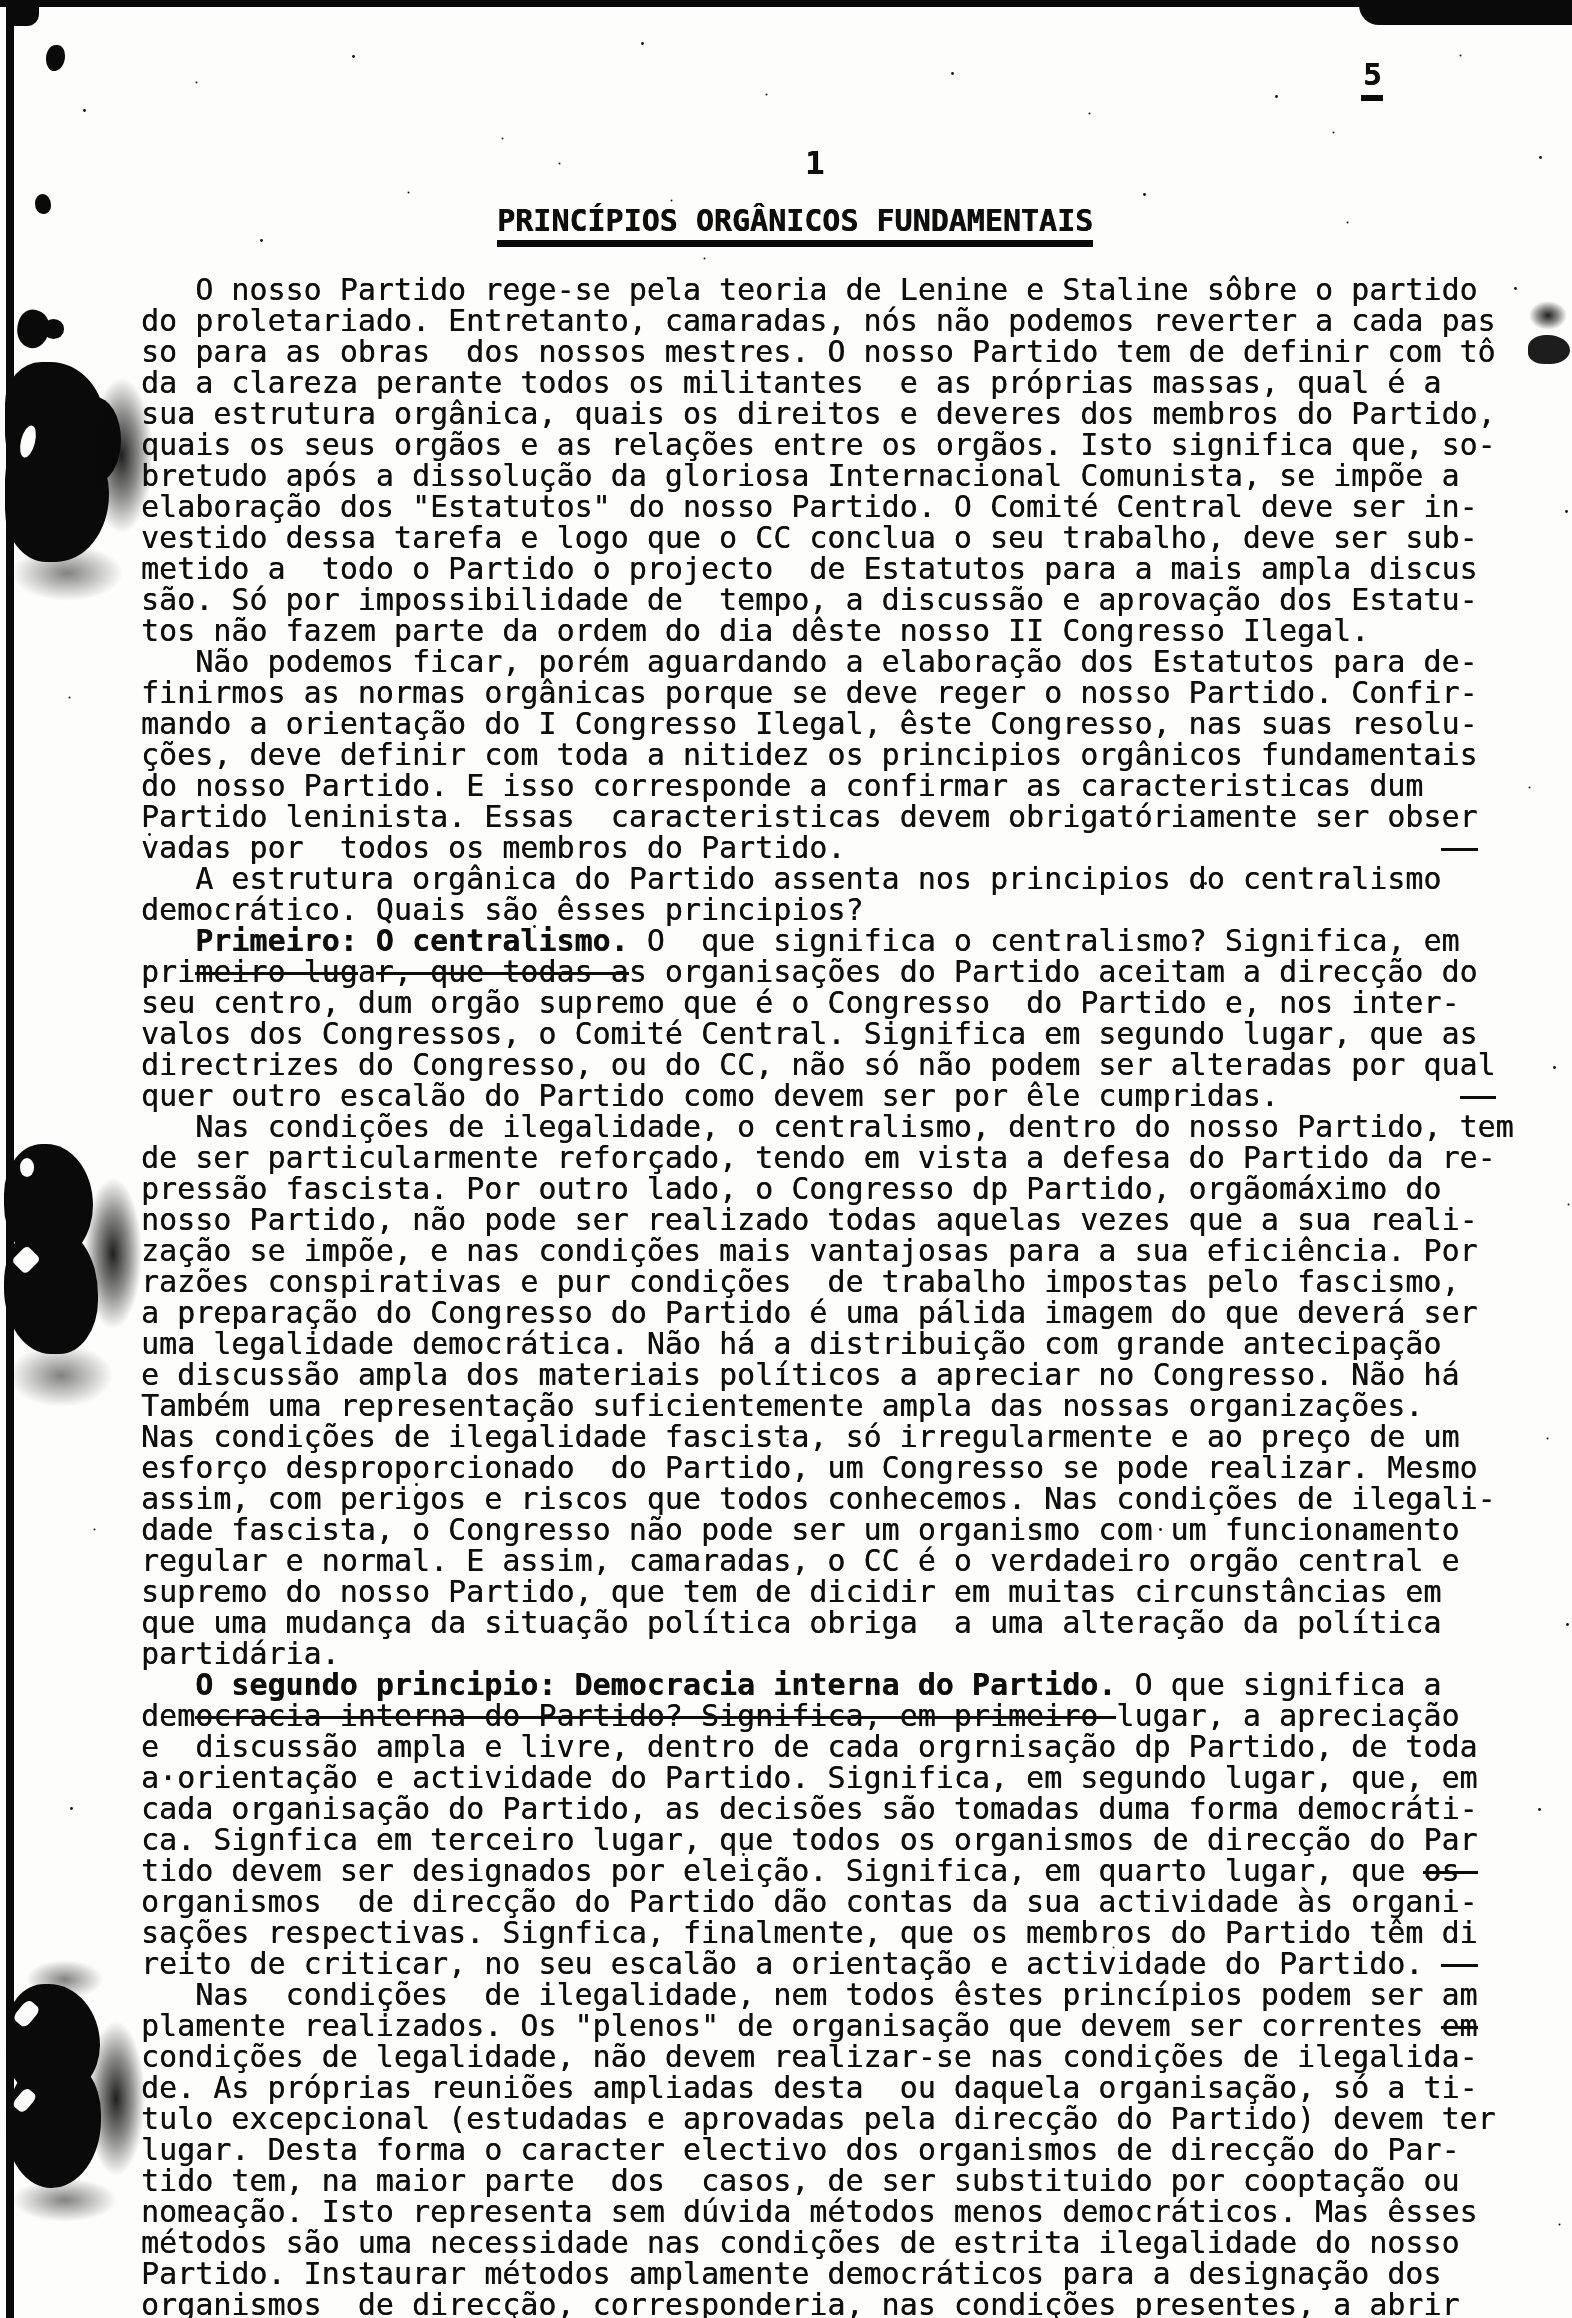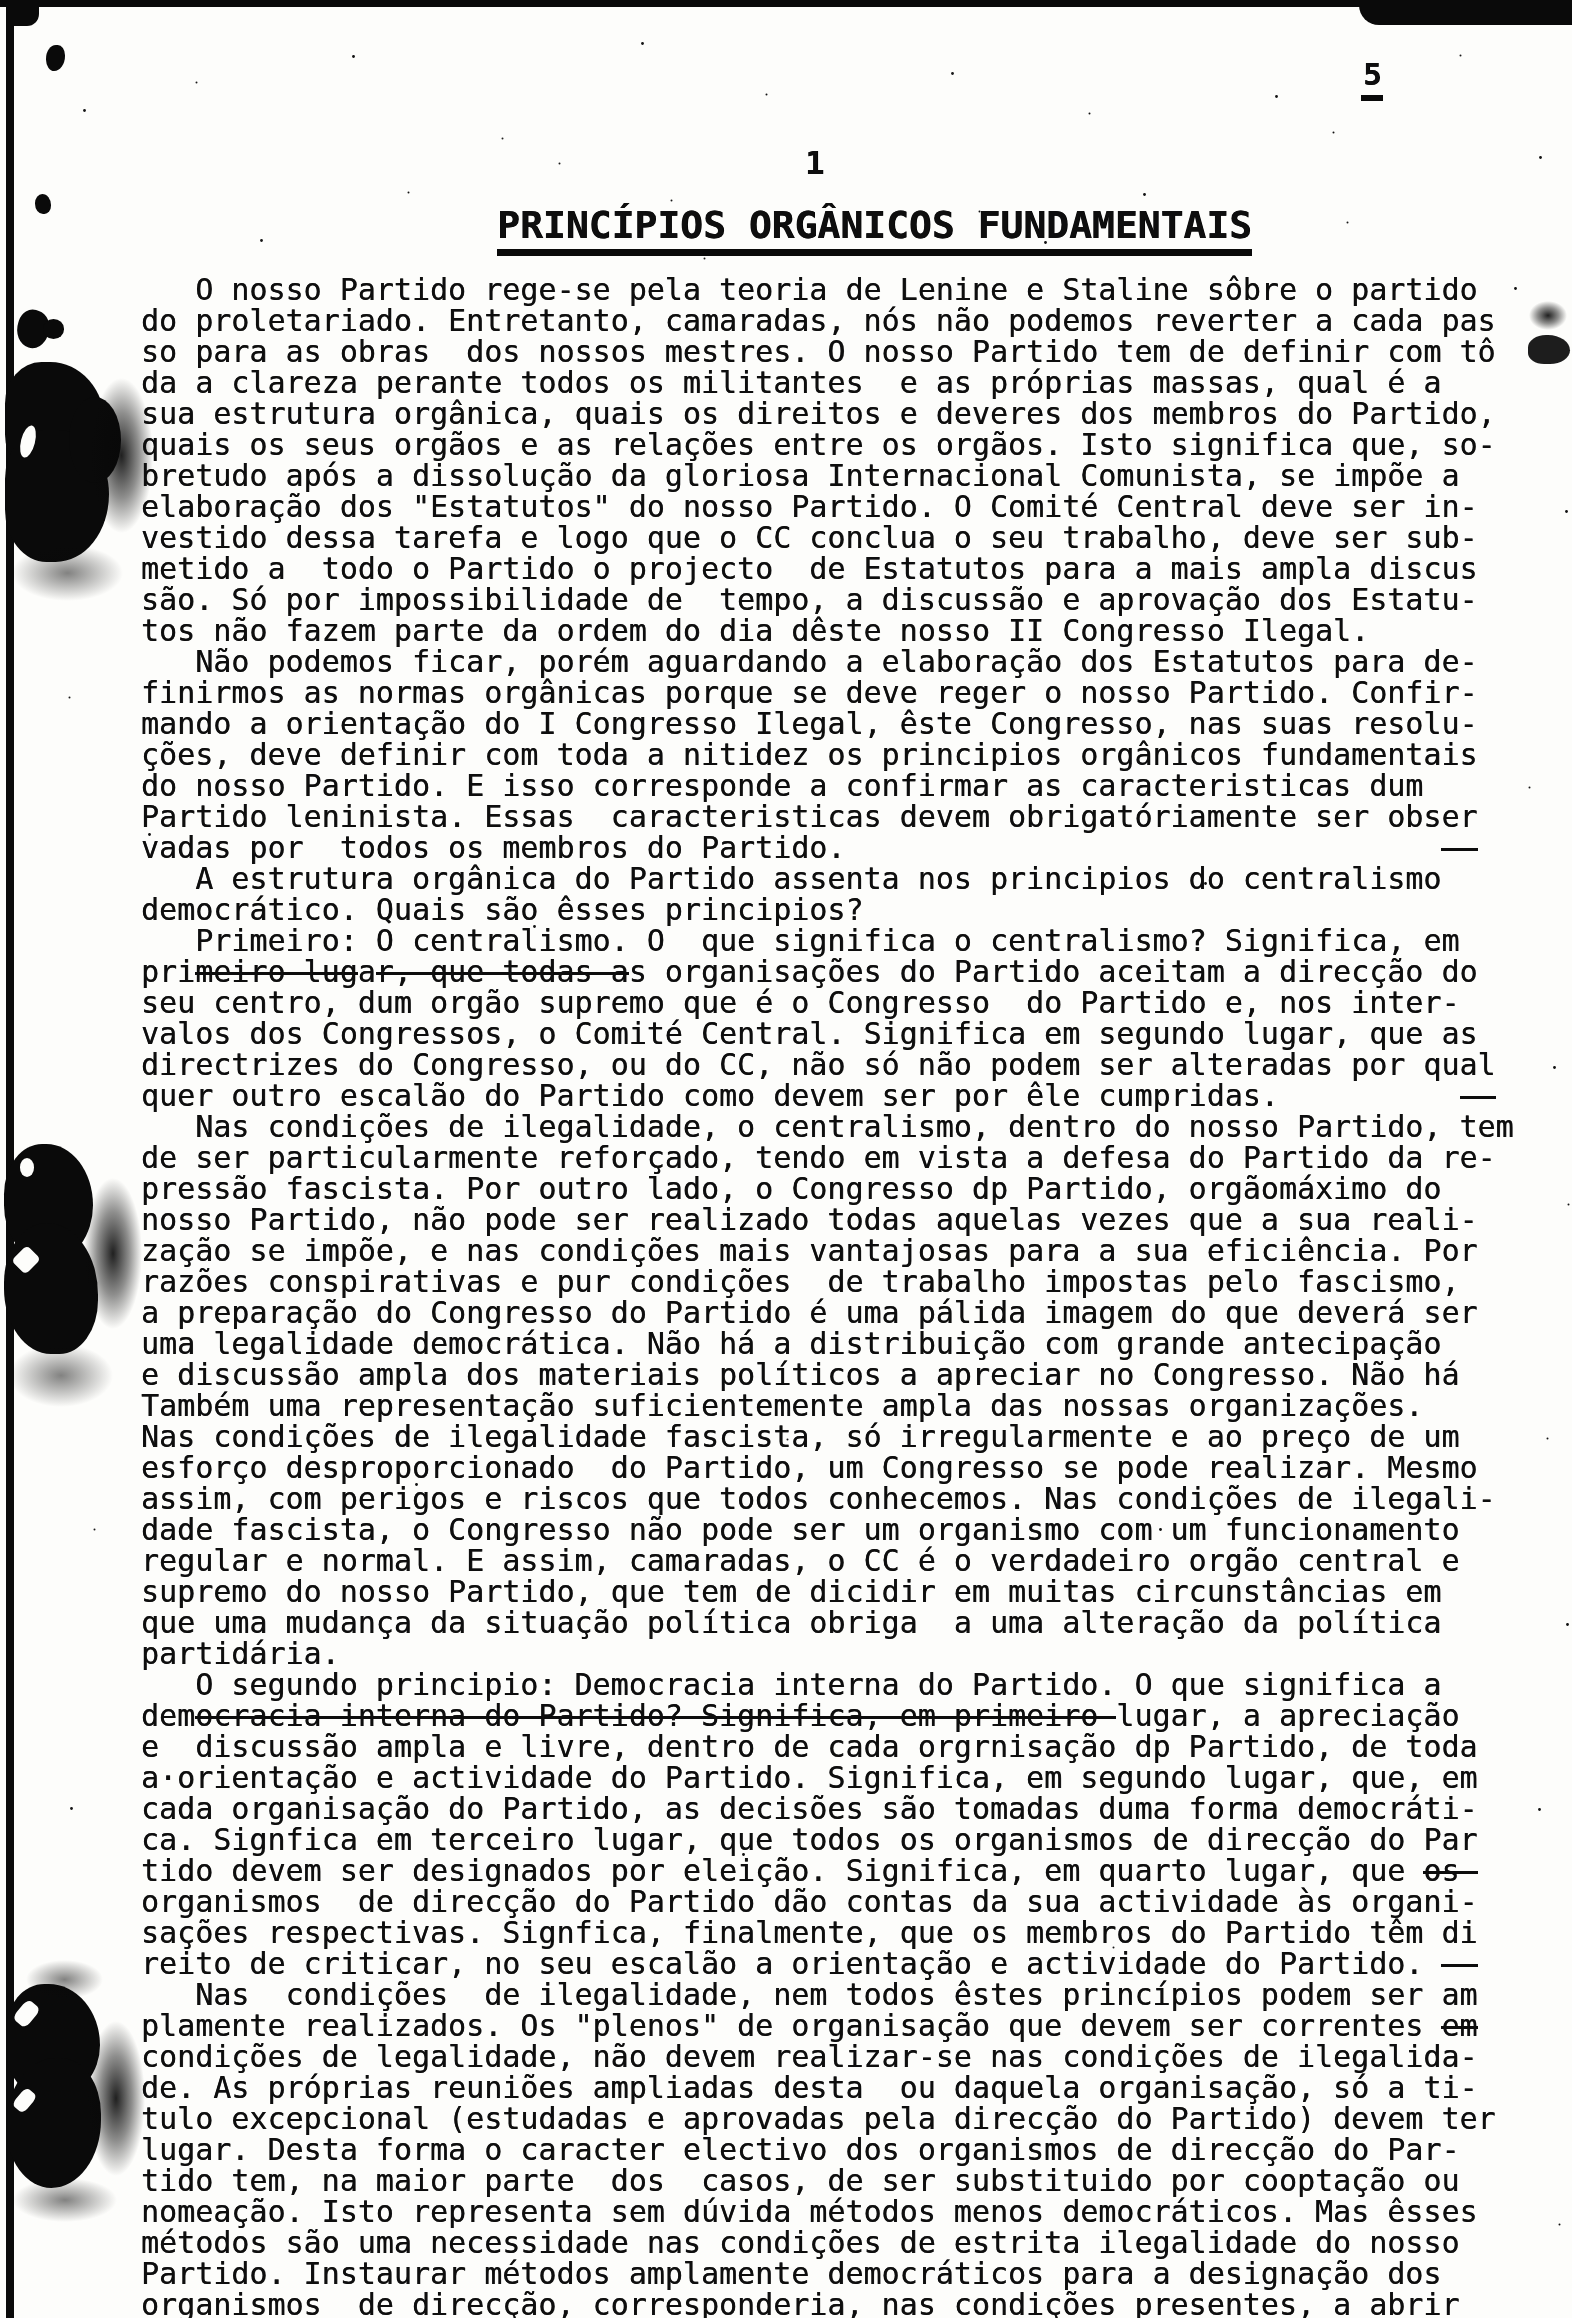--- a/index.html
+++ b/index.html
@@ -5,28 +5,28 @@
 <style>
   html,body{margin:0;padding:0;width:1573px;height:2597px;background:#fdfdfb;overflow:hidden;}
   #page{position:relative;width:1573px;height:2597px;background:#fdfdfb;
         font-family:"DejaVu Sans Mono", "Liberation Mono", monospace;color:#0e0e0e;}
 
   
   #body-text{position:absolute;left:141px;top:274px;font-size:30px;line-height:31px;
              white-space:pre;text-shadow:0.3px 0.2px 0 rgba(10,10,10,.85);}
   #body-text .line{height:31px;}
   .u{border-bottom:3.2px solid #0d0d0d;padding-bottom:14px;}
-  .b{font-weight:normal;margin-top:36px;}
+  .b{font-weight:bold;margin-top:36px;}
 
   #page-number{position:absolute;left:1361px;top:56px;font-size:31px;font-weight:bold;
                border-bottom:6.5px solid #0a0a0a;padding:0 1.9px 3.2px 1.9px;
                text-shadow:0.5px 0 0 #000;}
   #chapter-number{position:absolute;left:805px;top:144px;font-size:32px;font-weight:bold;
                   text-shadow:0.5px 0 0 #000;}
-  #doc-title{position:absolute;left:497px;top:203px;font-size:38px;font-weight:bold;
+  #doc-title{position:absolute;left:497px;top:203px;font-size:30px;font-weight:bold;
              letter-spacing:0;border-bottom:7px solid #0a0a0a;padding-bottom:2.3px;
              text-shadow:0.5px 0 0 #000;white-space:pre;}
 
   
   .edge{position:absolute;background:#0a0a0a;}
   .blot{position:absolute;background:#0a0a0a;}
   .hole{position:absolute;background:#fdfdfb;}
   .fog{position:absolute;background:radial-gradient(closest-side,rgba(8,8,8,.9),rgba(8,8,8,.45) 55%,rgba(8,8,8,0));}
   .fog-light{position:absolute;background:radial-gradient(closest-side,rgba(8,8,8,.5),rgba(8,8,8,0));}
 

